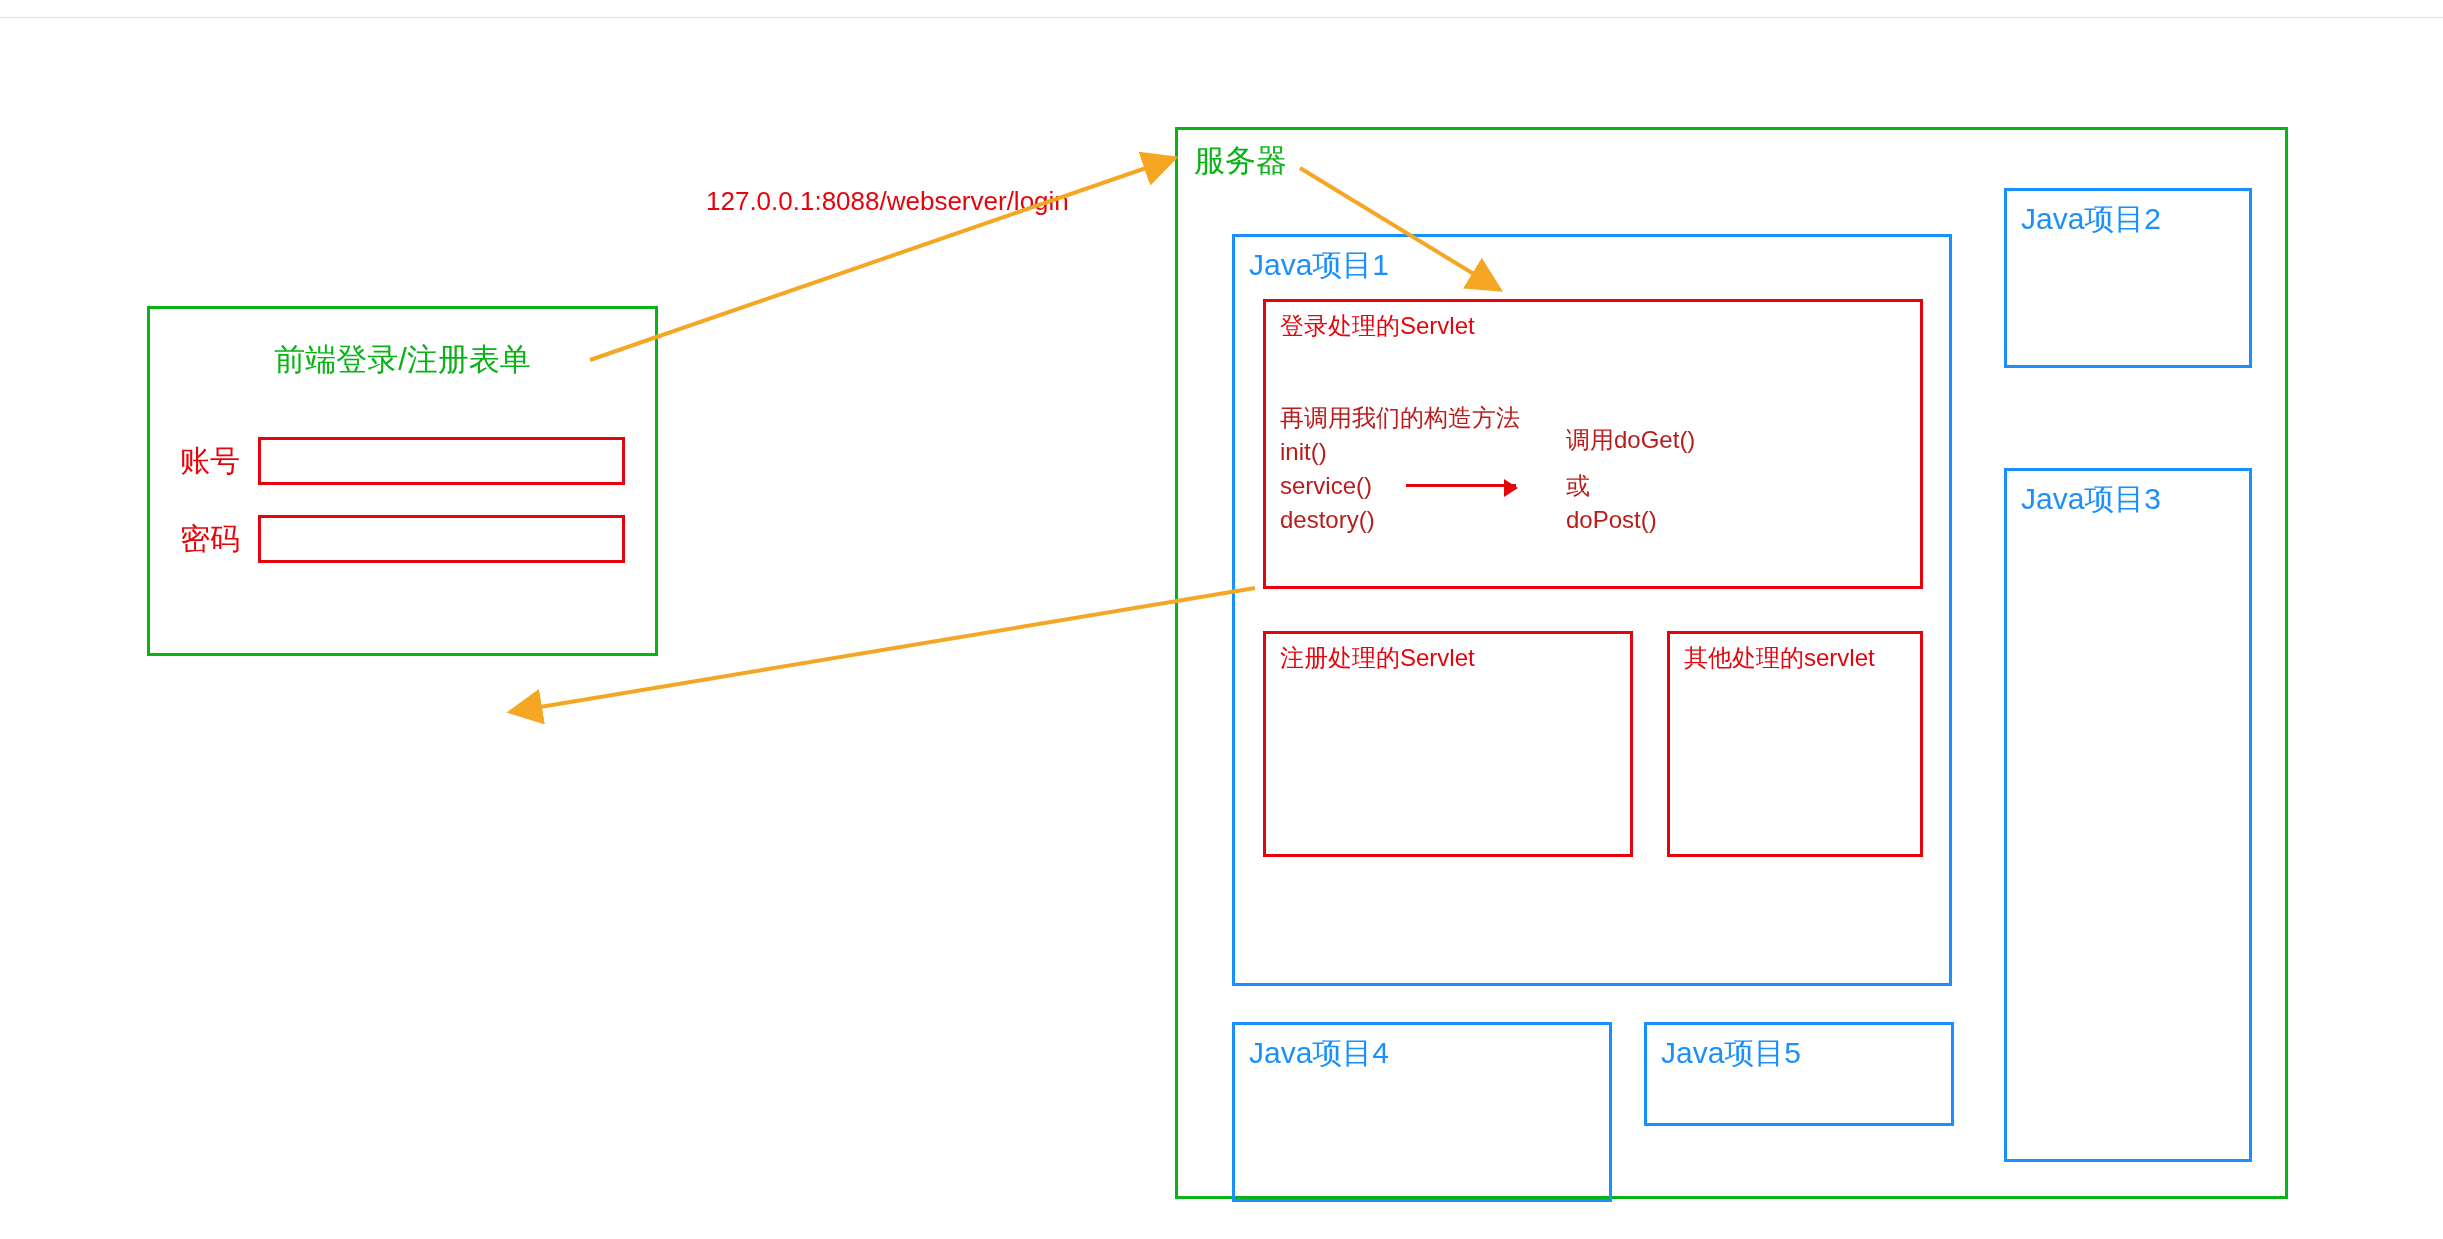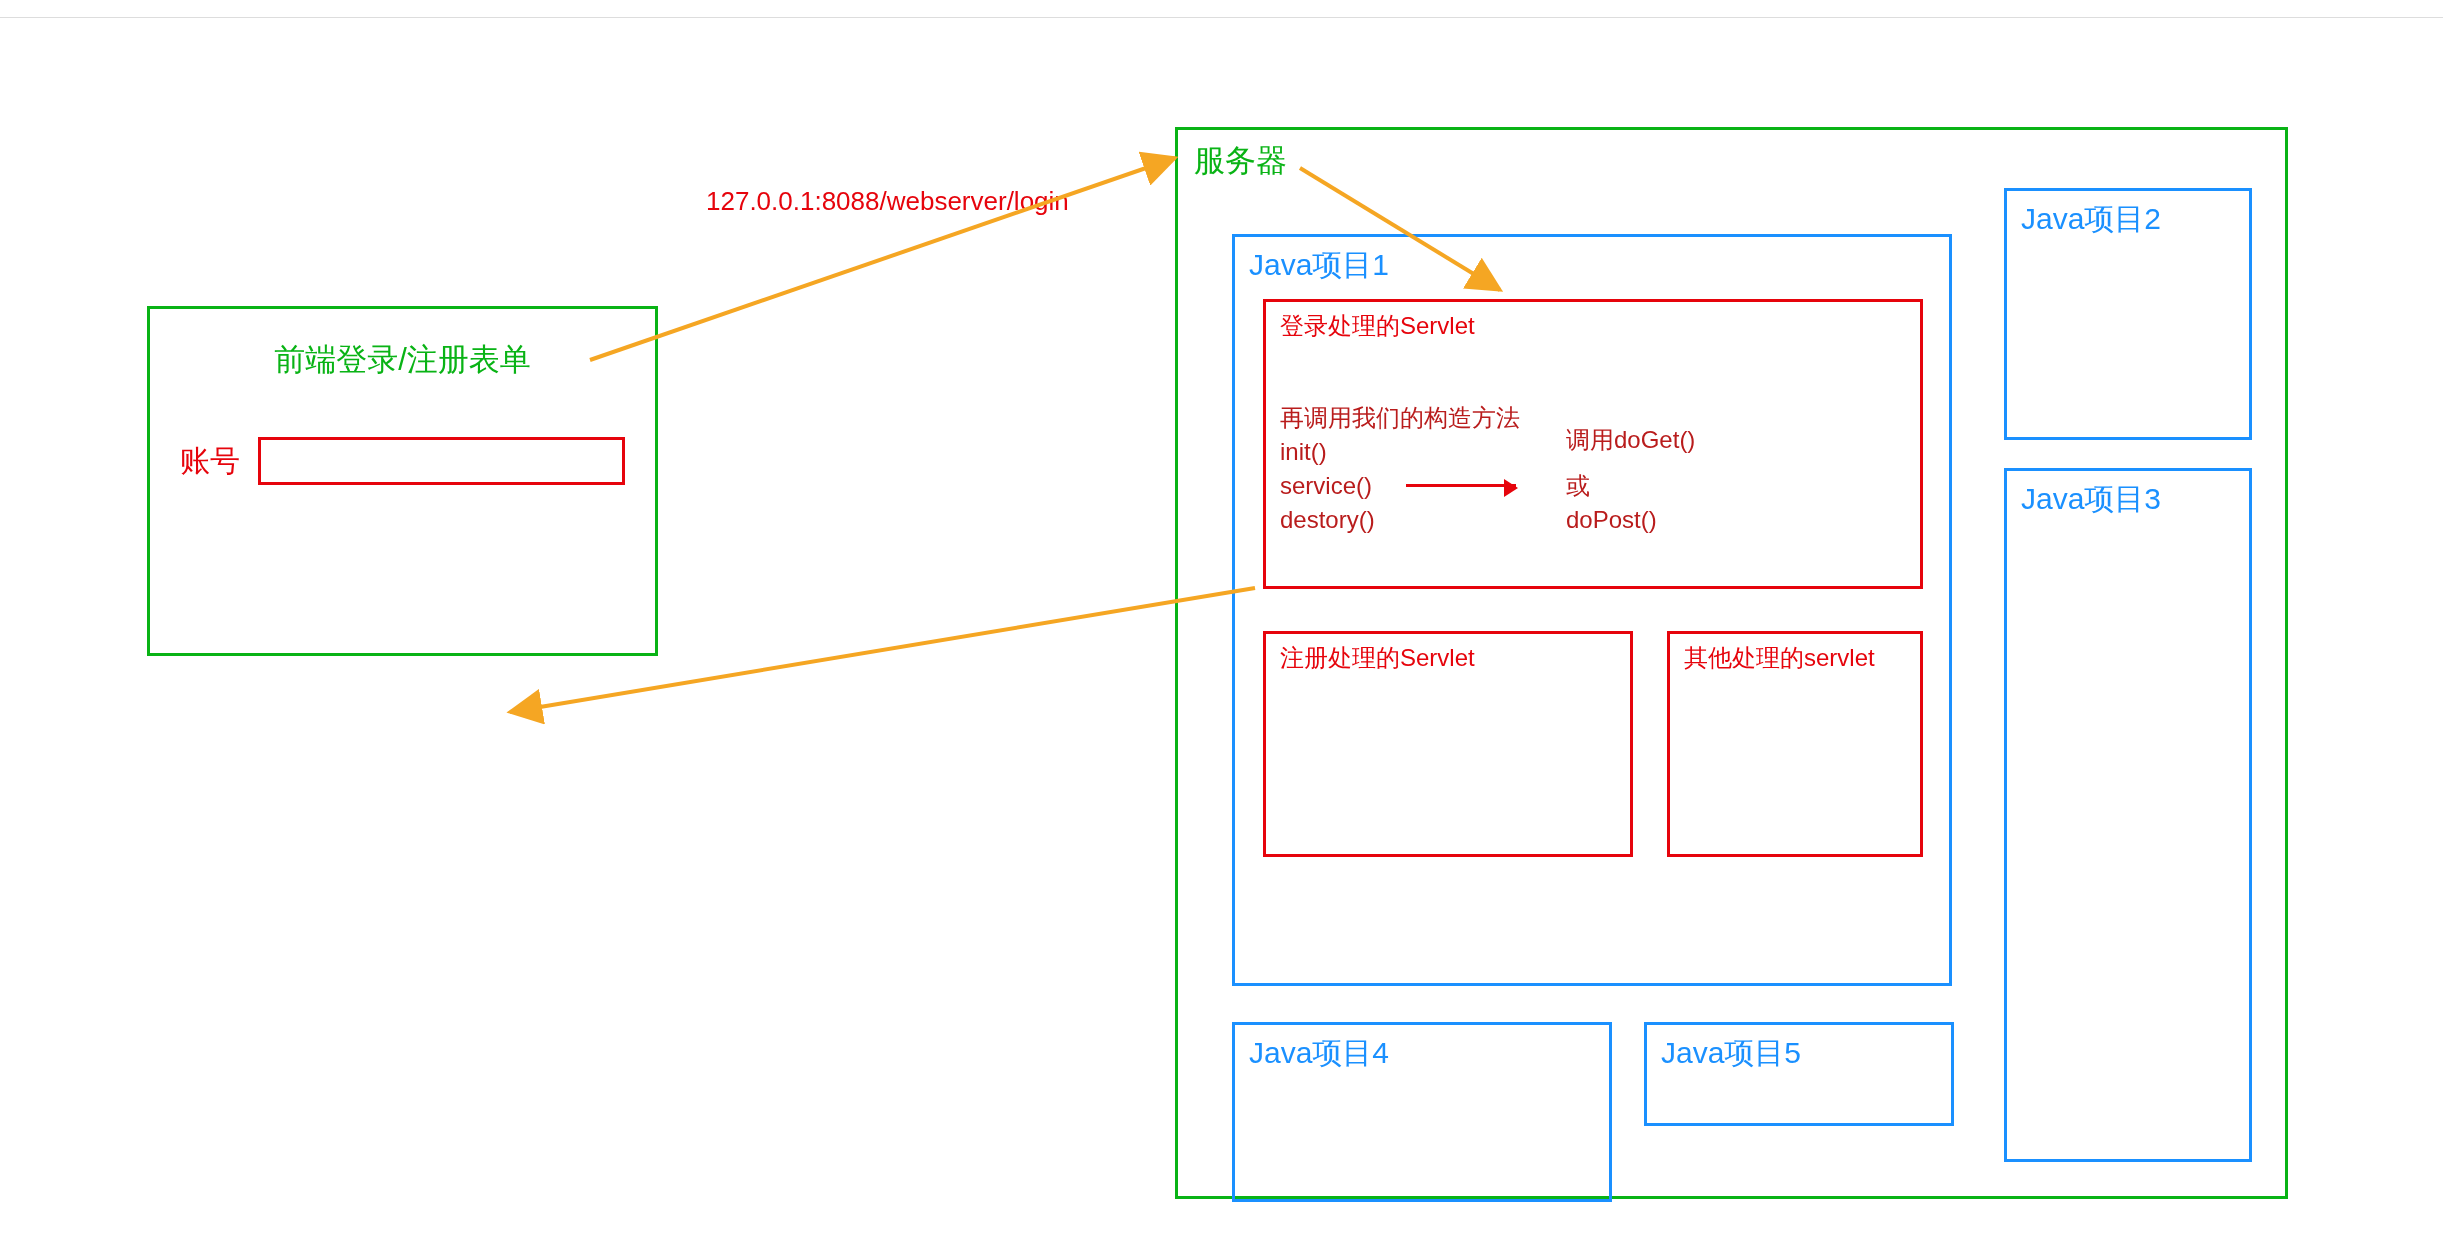--- a/index.html
+++ b/index.html
@@ -43,20 +43,24 @@
   <div class="top-line"></div>
 
   <div class="url-label">127.0.0.1:8088/webserver/login</div>
 
   <div class="client">
     <div class="client-title">前端登录/注册表单</div>
     <div class="field-row r1">
       <div class="field-lab">账号</div>
       <div class="field-box"></div>
     </div>
+    <div class="field-row r2">
+      <div class="field-lab">密码</div>
+      <div class="field-box"></div>
+    </div>
   </div>
 
   <div class="server">
     <div class="server-title">服务器</div>
 
     <div class="blue-box" style="left:54px;top:104px;width:720px;height:752px;">
       <div class="lbl">Java项目1</div>
 
       <div class="red-box" style="left:28px;top:62px;width:660px;height:290px;">
         <div class="t">登录处理的Servlet</div>
@@ -75,21 +79,21 @@
 
       <div class="red-box" style="left:28px;top:394px;width:370px;height:226px;">
         <div class="t">注册处理的Servlet</div>
       </div>
 
       <div class="red-box" style="left:432px;top:394px;width:256px;height:226px;">
         <div class="t">其他处理的servlet</div>
       </div>
     </div>
 
-    <div class="blue-box" style="left:826px;top:58px;width:248px;height:252px;">
+    <div class="blue-box" style="left:826px;top:58px;width:248px;height:180px;">
       <div class="lbl">Java项目2</div>
     </div>
 
     <div class="blue-box" style="left:826px;top:338px;width:248px;height:694px;">
       <div class="lbl">Java项目3</div>
     </div>
 
     <div class="blue-box" style="left:54px;top:892px;width:380px;height:180px;">
       <div class="lbl">Java项目4</div>
     </div>

